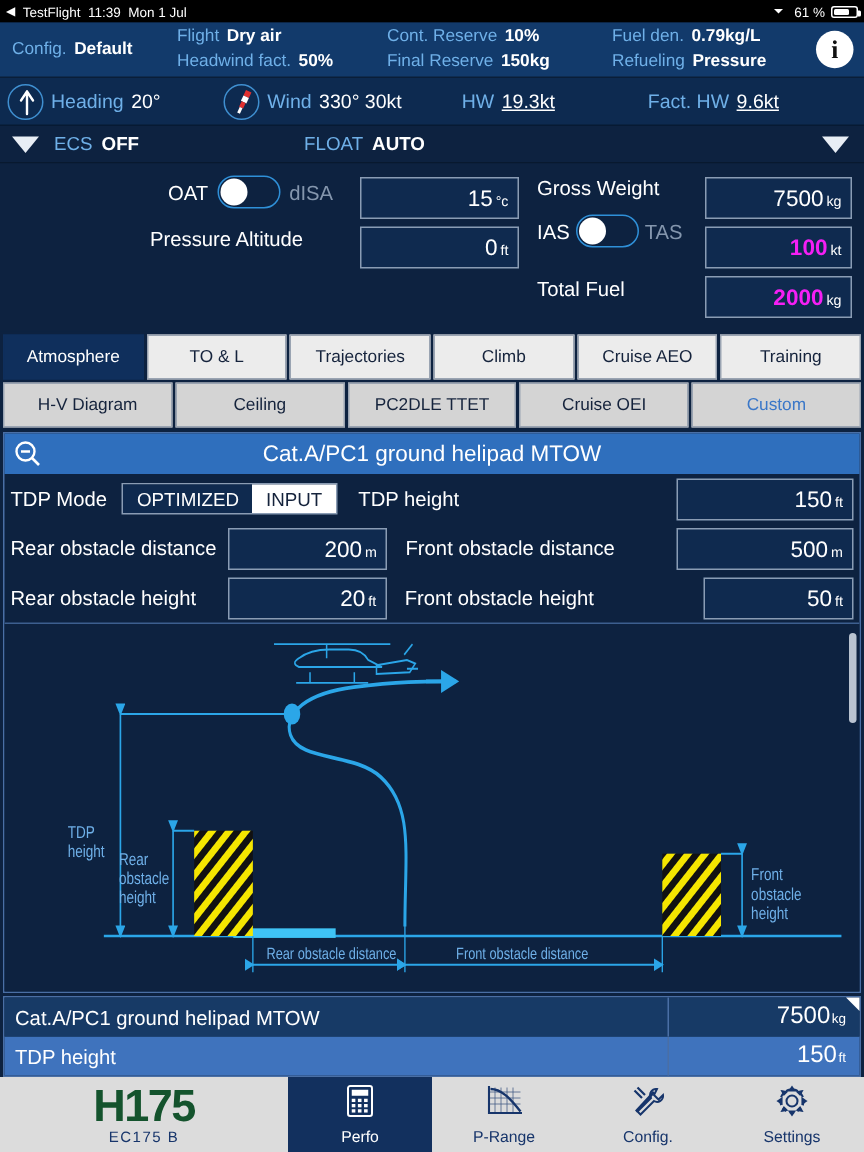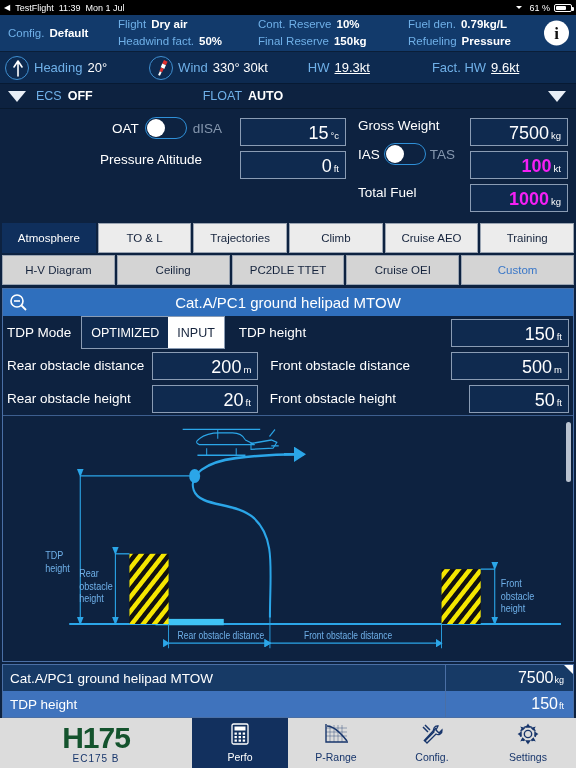--- a/index.html
+++ b/index.html
@@ -77,21 +77,21 @@
 
   
   .inputs { height: 112px; background: #0d2240; position: relative; }
   .fld { position: absolute; display: flex; align-items: center; }
   .fld-lbl { color: #fff; font-size: 13.5px; white-space: nowrap; }
   .vbox {
     border: 1px solid #8a9cb4; background: #0f2a4f;
     height: 28px; display: flex; align-items: baseline; justify-content: flex-end;
     padding: 0 6px 0 8px; gap: 2px;
   }
-  .vbox .num { font-size: 18px; color: #fff; line-height: 28px; }
+  .vbox .num { font-size: 15px; color: #fff; line-height: 28px; }
   .vbox .num.magenta { color: #f51ff5; font-weight: bold; }
   .vbox .unit { font-size: 9.5px; color: #fff; }
   .toggle {
     width: 42px; height: 22px; border-radius: 11px; border: 1.5px solid #2f90d8;
     background: #0d2240; position: relative; flex: none;
   }
   .toggle .knob {
     position: absolute; width: 18px; height: 18px; border-radius: 50%;
     background: #fff; top: 1px; left: 1px;
   }
@@ -111,21 +111,21 @@
   
   .panel { flex: 1; margin: 1px 2px 0 2px; border: 1px solid #4a6fa5; background: #0d2240; display: flex; flex-direction: column; }
   .panel-title {
     height: 27px; background: #2f6fbd; display: flex; align-items: center;
     position: relative; justify-content: center;
   }
   .panel-title span.t { color: #fff; font-size: 15px; }
   .mag { position: absolute; left: 6px; top: 4px; }
   .formrow { display: flex; align-items: center; height: 33px; padding: 0 4px; }
   .formrow .fl { color: #fff; font-size: 13.5px; }
-  .seg { display: flex; border: 1px solid #8a9cb4; height: 33px; margin-left: 10px; }
+  .seg { display: flex; border: 1px solid #8a9cb4; height: 21px; margin-left: 10px; }
   .seg div { display: flex; align-items: center; justify-content: center; font-size: 12.5px; padding: 0 9px; }
   .seg .off { background: #0f2a4f; color: #fff; }
   .seg .on { background: #fff; color: #15233c; }
 
   
   .diagram { flex: 1; position: relative; background: #0d2240; border-top: 1px solid #3d5f8f; min-height: 0; }
   .diagram svg { display: block; width: 100%; height: 100%; }
   .dscroll { position: absolute; right: 2px; top: 6px; width: 5px; height: 60px; background: #b9c3d0; border-radius: 3px; }
 
   
@@ -295,21 +295,21 @@
     </div>
     <div class="vbox" style="position:absolute; left:470px; top:42px; width:98px;">
       <span class="num magenta">100</span>
       <span class="unit">kt</span>
     </div>
 
     <div class="fld" style="left:358px; top:76px;">
       <span class="fld-lbl">Total Fuel</span>
     </div>
     <div class="vbox" style="position:absolute; left:470px; top:75px; width:98px;">
-      <span class="num magenta">1000</span>
+      <span class="num magenta">2000</span>
       <span class="unit">kg</span>
     </div>
   </div>
 
   <div class="tabwrap">
     <div class="tabrow">
       <div class="tab sel">
           <span>Atmosphere</span>
         </div>
       <div class="tab">

